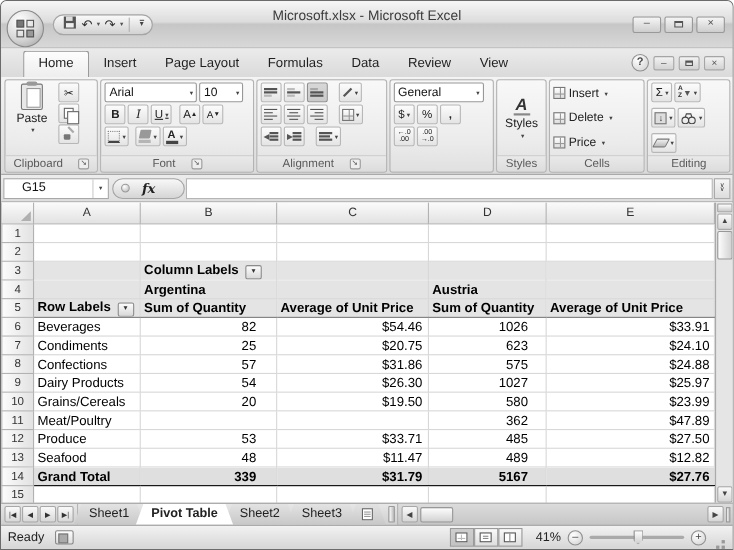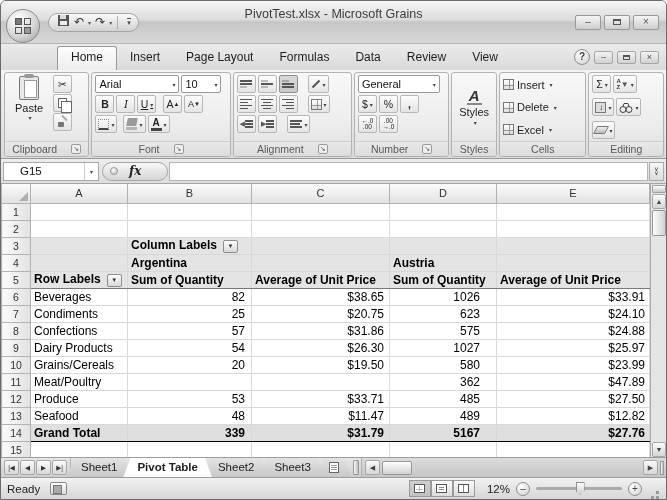--- a/index.html
+++ b/index.html
@@ -21,21 +21,21 @@
   .floppy{width:11px;height:11px;background:#555;position:relative;display:inline-block}
   .floppy:before{content:"";position:absolute;left:2px;top:0;width:6px;height:4px;background:#ddd}
   .floppy:after{content:"";position:absolute;left:2px;bottom:1px;width:7px;height:4px;background:#eee}
   .qmore{margin-left:5px;font-size:7px;color:#444;border-top:1.5px solid #555;line-height:6px;padding-top:1px}
   .title-text{position:absolute;left:0;right:0;top:6px;text-align:center;font-size:12.5px;color:#3c3c3c;pointer-events:none}
   .win-controls{margin-left:auto;display:flex;gap:3px;padding-right:7px;z-index:2}
   .win-btn{width:26px;height:15px;border:1px solid #999;border-radius:2px;background:linear-gradient(#f5f5f5,#cecece);font-size:10px;line-height:12px;text-align:center;color:#555}
   .restore-glyph{display:inline-block;width:8px;height:6px;border:1px solid #555;border-top-width:2px;margin-top:3px}
 
   
-  .tabrow{flex:0 0 26px;display:flex;align-items:flex-end;background:linear-gradient(#ebebeb,#dadada);padding-left:56px;position:relative}
+  .tabrow{flex:0 0 26px;display:flex;align-items:flex-end;background:linear-gradient(#ebebeb,#dadada);padding-left:20px;position:relative}
   .rtab{padding:4px 13px 5px;font-size:12px;color:#1f1f1f}
   .rtab.active{background:linear-gradient(#fdfdfd,#eeeeee);border:1px solid #9a9a9a;border-bottom:none;border-radius:3px 3px 0 0;padding:3px 13px 6px}
   .tabrow-right{position:absolute;right:7px;top:5px;display:flex;align-items:center;gap:4px}
   .help-btn{width:16px;height:16px;border-radius:50%;border:1px solid #8f8f8f;background:radial-gradient(circle at 35% 30%,#fff,#cfcfcf);font-size:10px;font-weight:bold;color:#444;text-align:center;line-height:14px}
   .wb-btn{width:19px;height:13px;border:1px solid #a5a5a5;border-radius:2px;background:linear-gradient(#f3f3f3,#d2d2d2);font-size:9px;line-height:10px;text-align:center;color:#555}
   .restore-glyph-sm{display:inline-block;width:7px;height:5px;border:1px solid #555;border-top-width:2px;margin-top:2px}
 
   
   .ribbon{flex:0 0 89px;background:linear-gradient(#f4f4f4,#e6e6e6 55%,#dadada);border-bottom:1px solid #9a9a9a;display:flex;align-items:stretch;padding:2px 1px 1px 2px}
   .rgroup{display:flex;flex-direction:column;border:1px solid #b3b3b3;border-radius:3px;margin:0 1px;background:linear-gradient(#f8f8f8,#ececec 65%,#e0e0e0);overflow:hidden}
@@ -103,21 +103,21 @@
   table.sheet{border-collapse:collapse;table-layout:fixed;width:648px;align-self:flex-start}
   .sheet th{height:19px;background:linear-gradient(#fbfbfb,#e2e2e2);border:1px solid #b2b2b2;border-top:none;font-size:11px;font-weight:normal;color:#333;padding:0}
   .sheet td{height:17px;overflow:hidden;white-space:nowrap}
   td.rh{background:linear-gradient(90deg,#fbfbfb,#e2e2e2);border:1px solid #b2b2b2;font-size:10.5px;text-align:center;color:#333;padding:0}
   td.cell{border-right:1px solid #d8d8d8;border-bottom:1px solid #d8d8d8;font-size:12px;padding:0 0 0 3px;color:#000}
   tr.phead td.cell{background:#e4e4e4}
   tr.hline td.cell{border-bottom:1px solid #787878}
   tr.gtotal td.cell{background:#dfdfdf;border-top:1px solid #787878;border-bottom:1px solid #000000;font-weight:bold}
   td.cell.num{text-align:right}
   td.cell.bold{font-weight:bold}
-  .sheet td:nth-child(3).num{padding-right:6px}
+  .sheet td:nth-child(3).num{padding-right:18px}
   .sheet td:nth-child(4).num{padding-right:5px}
   .sheet td:nth-child(5).num{padding-right:16px}
   .sheet td:nth-child(6).num{padding-right:4px}
   .corner{position:relative;background:linear-gradient(#fbfbfb,#e2e2e2)}
   .corner:after{content:"";position:absolute;right:2px;bottom:2px;border-left:9px solid transparent;border-bottom:9px solid #b0b0b0}
   .filter-btn{display:inline-block;width:15px;height:13px;border:1px solid #8c8c8c;border-radius:2px;background:linear-gradient(#fdfdfd,#d9d9d9);font-size:6px;line-height:11px;text-align:center;color:#333;margin-left:6px;vertical-align:1px}
   
   .vscroll{flex:0 0 17px;border-left:1px solid #aaa;background:#e5e5e5;display:flex;flex-direction:column;align-items:stretch}
   .vs-split{height:8px;margin:1px 1px 1px;background:linear-gradient(#fefefe,#c9c9c9);border:1px solid #a2a2a2;border-radius:1px}
   .sbtn{height:15px;border:1px solid #a8a8a8;border-radius:2px;background:linear-gradient(#fafafa,#d6d6d6);font-size:7px;color:#444;display:flex;align-items:center;justify-content:center;margin:0 1px}
@@ -176,21 +176,21 @@
     </div>
     <div class="qat">
       <span class="qbtn"><span class="floppy"></span></span>
       <span class="qbtn">↶</span>
         <span class="qdd">▾</span>
       <span class="qbtn">↷</span>
         <span class="qdd">▾</span>
       <span class="qsep"></span>
       <span class="qmore">▾</span>
     </div>
-    <div class="title-text">PivotTest.xlsx - Microsoft Grains</div>
+    <div class="title-text">Microsoft.xlsx - Microsoft Excel</div>
     <div class="win-controls">
       <span class="win-btn">–</span>
       <span class="win-btn"><span class="restore-glyph"></span></span>
       <span class="win-btn">×</span>
     </div>
   </div>
 
   <div class="tabrow">
     <div style="display:flex">
         <div class="rtab active">Home</div>
@@ -403,24 +403,20 @@
           <span class="ibtn dec-btn">
               <span>←.0</span>
               <span>.00</span>
             </span>
           <span class="ibtn dec-btn">
               <span>.00</span>
               <span>→.0</span>
             </span>
         </div>
       </div>
-      <div class="rgroup-label">
-          <span>Number</span>
-          <span class="launcher">↘</span>
-        </div>
     </div>
 
     <div class="rgroup g-styles">
       <div class="rgroup-body">
         <div class="styles-btn">
           <span class="styleA">A</span>
           <span>Styles</span>
           <span class="dd6">▾</span>
         </div>
       </div>
@@ -436,21 +432,21 @@
             <span>Insert</span>
             <span class="dd6">▾</span>
           </div>
         <div class="cellrow">
             <span class="mini-grid"></span>
             <span>Delete</span>
             <span class="dd6">▾</span>
           </div>
         <div class="cellrow">
             <span class="mini-grid"></span>
-            <span>Excel</span>
+            <span>Price</span>
             <span class="dd6">▾</span>
           </div>
       </div>
       <div class="rgroup-label">
           <span>Cells</span>
         </div>
     </div>
 
     <div class="rgroup g-edit">
       <div class="rgroup-body" style="flex-direction:column;justify-content:space-between">
@@ -569,21 +565,21 @@
             <td class="cell bold"><span>Row Labels</span><span class="filter-btn">▼</span></td>
             <td class="cell bold"><span>Sum of Quantity</span></td>
             <td class="cell bold"><span>Average of Unit Price</span></td>
             <td class="cell bold"><span>Sum of Quantity</span></td>
             <td class="cell bold"><span>Average of Unit Price</span></td>
           </tr>
           <tr>
             <td class="rh">6</td>
             <td class="cell"><span>Beverages</span></td>
             <td class="cell num"><span>82</span></td>
-            <td class="cell num"><span>$38.65</span></td>
+            <td class="cell num"><span>$54.46</span></td>
             <td class="cell num"><span>1026</span></td>
             <td class="cell num"><span>$33.91</span></td>
           </tr>
           <tr>
             <td class="rh">7</td>
             <td class="cell"><span>Condiments</span></td>
             <td class="cell num"><span>25</span></td>
             <td class="cell num"><span>$20.75</span></td>
             <td class="cell num"><span>623</span></td>
             <td class="cell num"><span>$24.10</span></td>
@@ -697,21 +693,21 @@
         <span class="vbtn pressed">
             <span class="vico normal"></span>
           </span>
         <span class="vbtn">
             <span class="vico layout"></span>
           </span>
         <span class="vbtn">
             <span class="vico pbreak"></span>
           </span>
       </div>
-      <span class="zoom-label">12%</span>
+      <span class="zoom-label">41%</span>
       <span class="zbtn">–</span>
       <span class="ztrack">
           <span class="zthumb"></span>
         </span>
       <span class="zbtn">+</span>
       <span class="grip"></span>
     </div>
   </div>
 </div>
 

